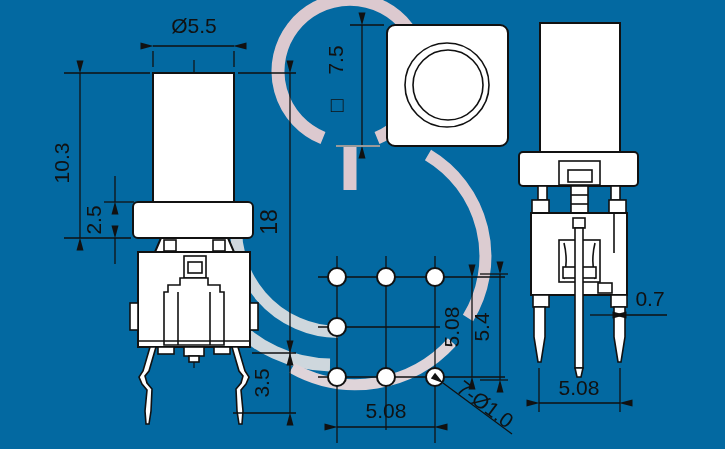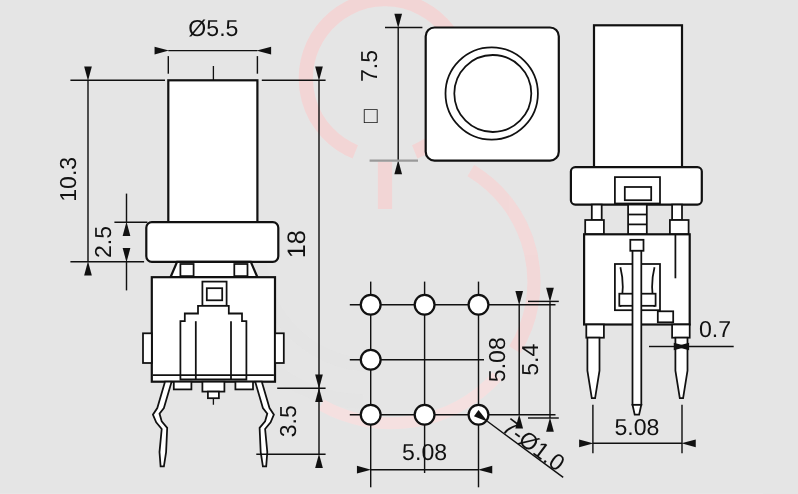--- a/index.html
+++ b/index.html
@@ -1,16 +1,16 @@
 <!DOCTYPE html>
 <html><head>
 <meta charset="utf-8">
 <style>
   html,body{margin:0;padding:0;background:#ffffff;}
-  #stage{position:relative;width:725px;height:449px;background:#e5e5e5;overflow:hidden;
+  #stage{position:relative;width:725px;height:449px;background:#0369a1;overflow:hidden;
          font-family:"Liberation Sans","DejaVu Sans",sans-serif;}
   svg{display:block;}
   text{font-family:"Liberation Sans","DejaVu Sans",sans-serif;fill:#111;font-size:21px;}
   .dimtxt{font-size:21px;}
   .big{font-size:23px;}
   .outline{fill:#ffffff;stroke:#111;stroke-width:2;}
   .detail{fill:none;stroke:#111;stroke-width:1.6;}
   .detailw{fill:#ffffff;stroke:#111;stroke-width:1.6;}
   .dim{stroke:#111;stroke-width:1.3;fill:none;}
   .ext{stroke:#111;stroke-width:1.3;fill:none;}

